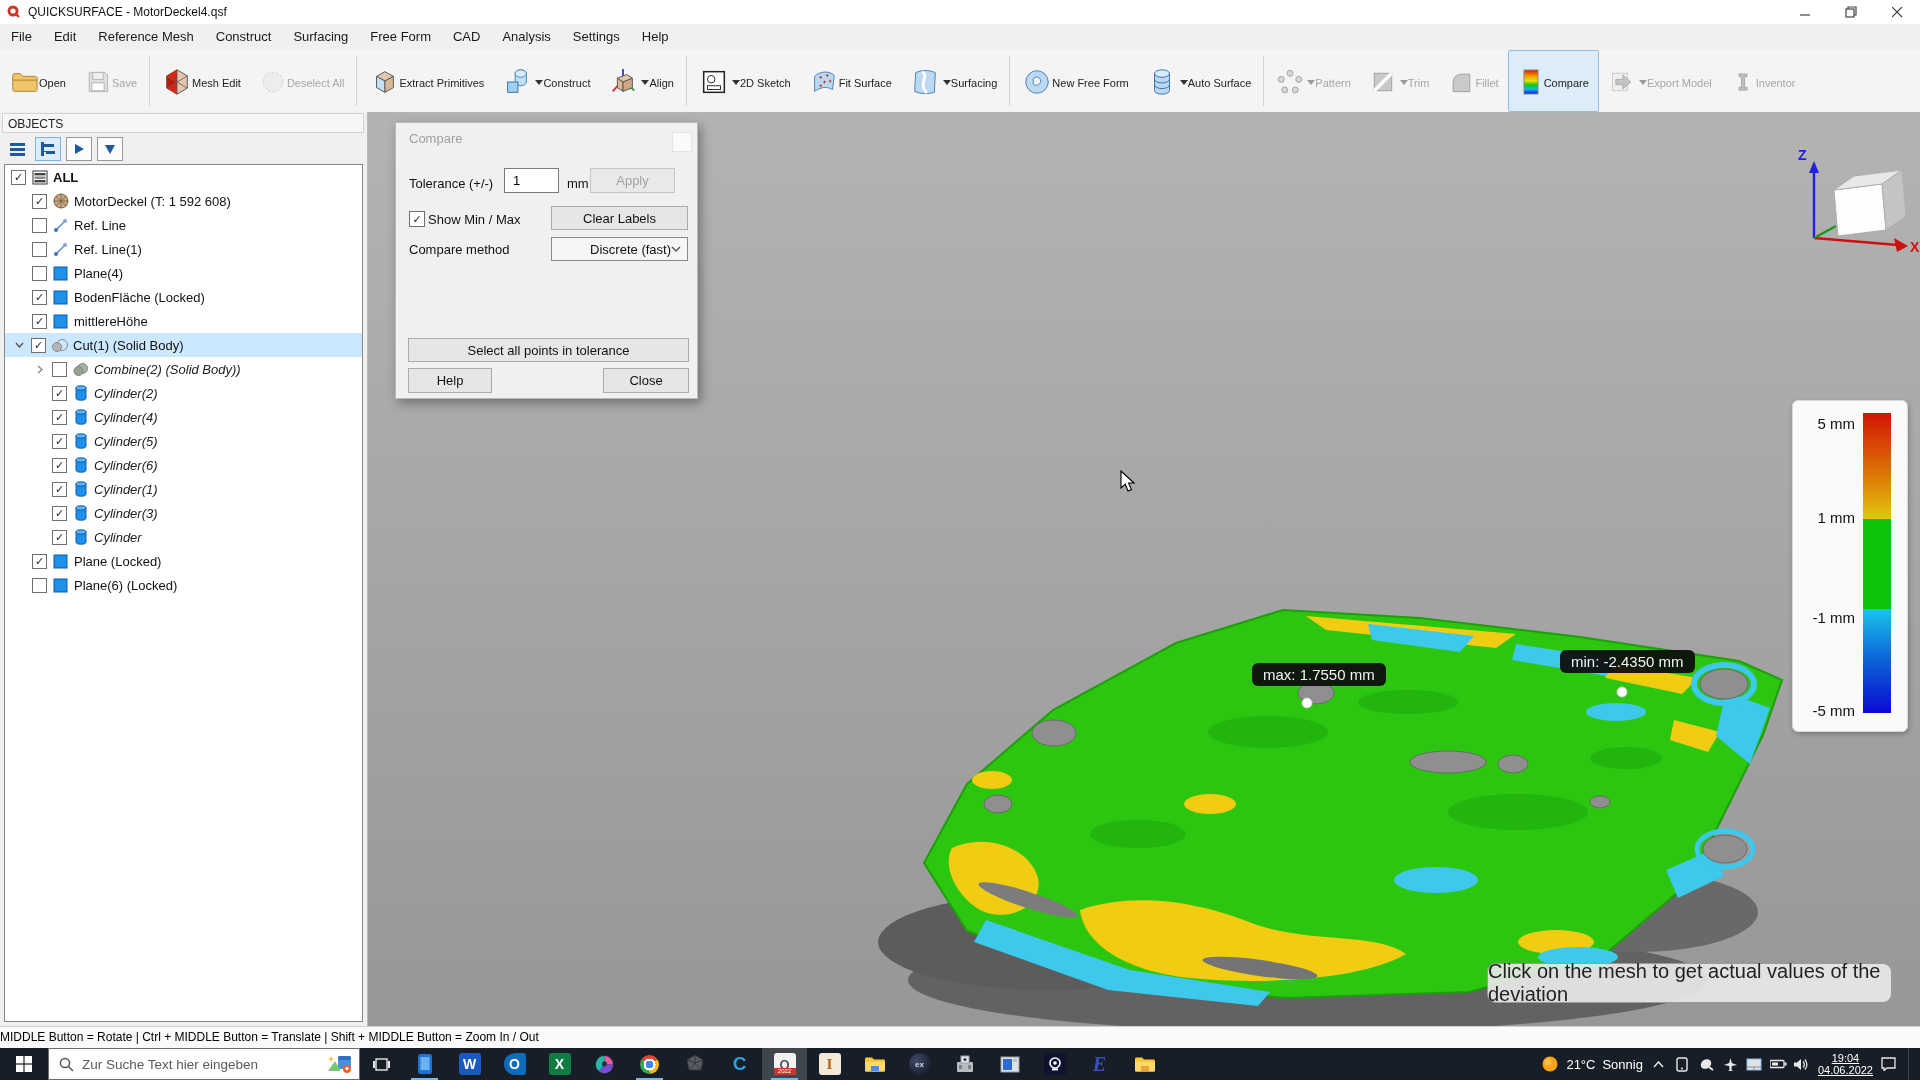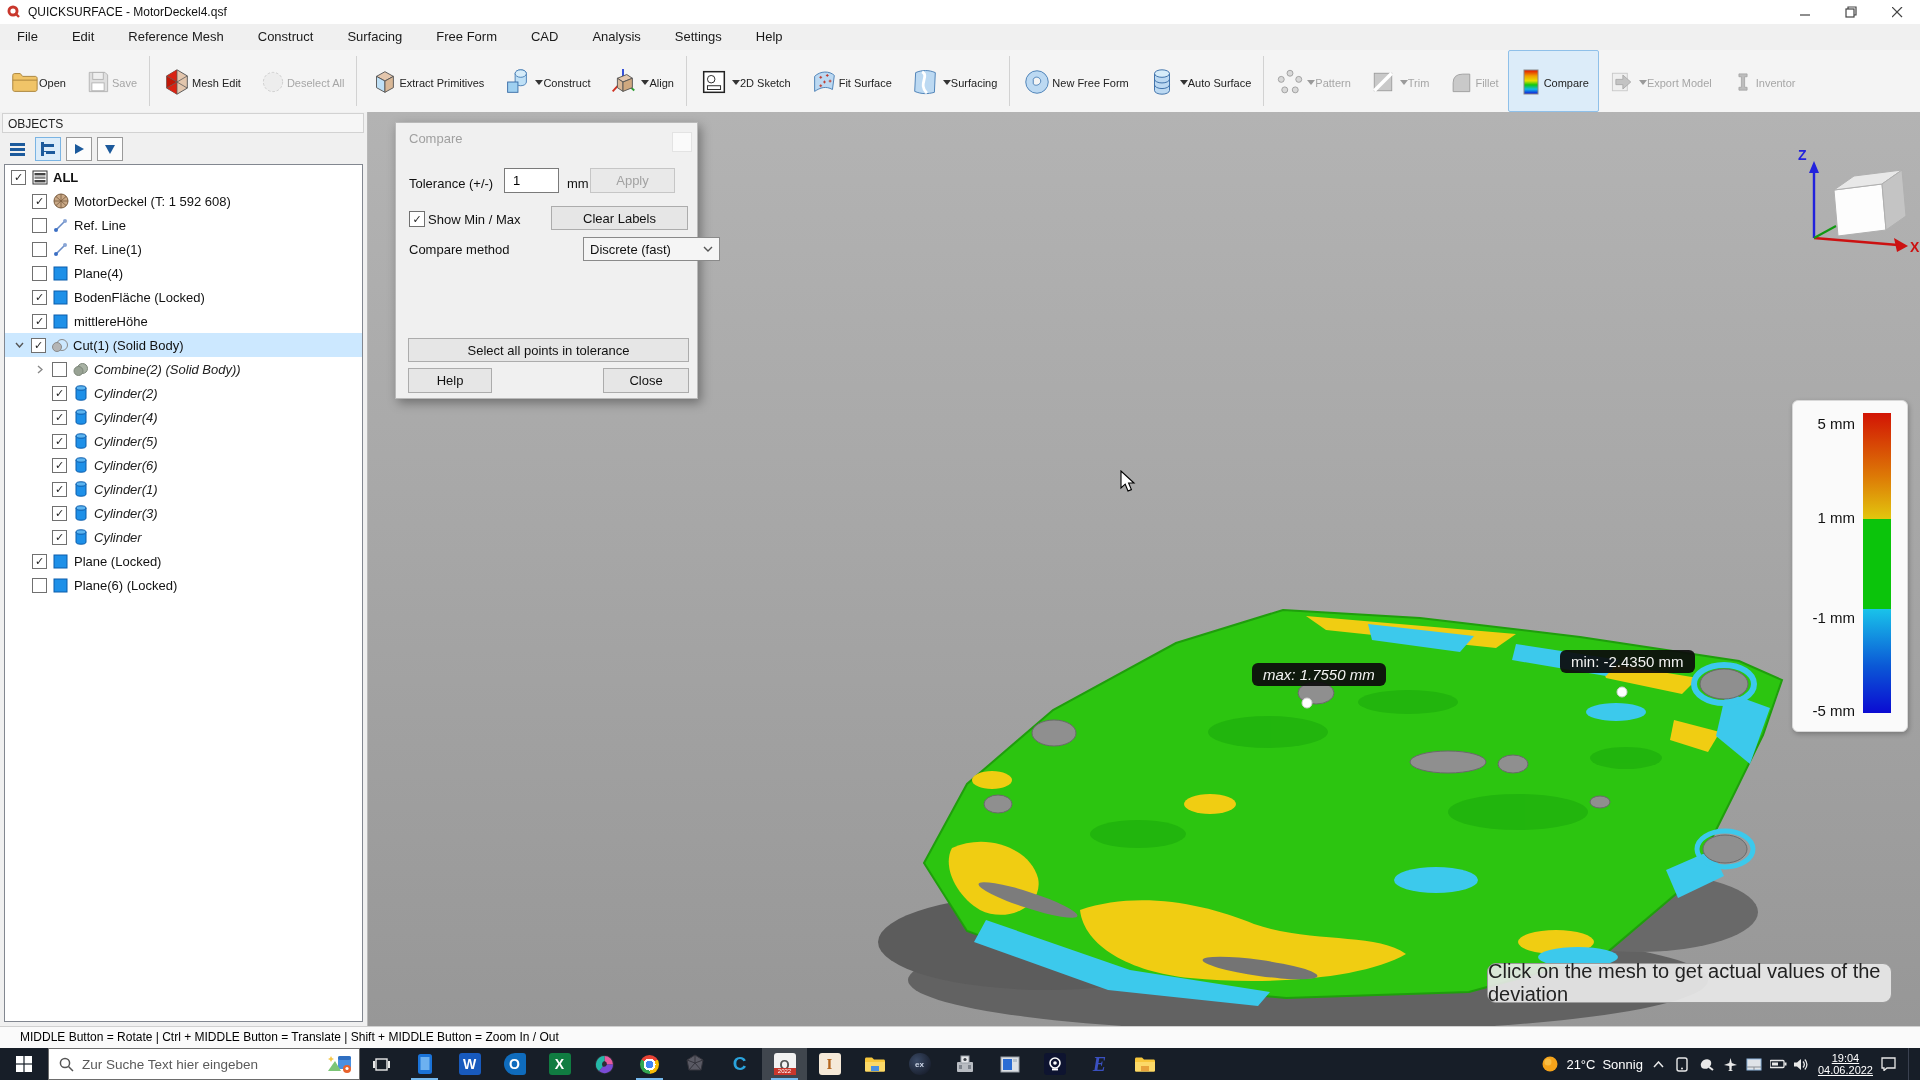--- a/index.html
+++ b/index.html
@@ -7,21 +7,21 @@
   .abs{position:absolute;}
   
   #titlebar{left:0;top:0;width:1920px;height:24px;background:#ffffff;display:flex;align-items:center;border-bottom:1px solid #e6e6e6;}
   #titlebar .logo{width:16px;height:16px;margin:0 6px 0 6px;}
   #titlebar .ttl{font-size:12px;color:#111;}
   #titlebar .spacer{flex:1;}
   .winbtn{width:46px;height:24px;display:flex;align-items:center;justify-content:center;}
   .winbtn svg{stroke:#444;stroke-width:1.2;fill:none;}
   
   #menubar{left:0;top:24px;width:1920px;height:26px;background:#f0f0f0;display:flex;align-items:center;}
-  .menu-item{padding:0 17px;font-size:13px;color:#1a1a1a;line-height:26px;}
+  .menu-item{padding:0 11px;font-size:13px;color:#1a1a1a;line-height:26px;}
   
   #toolbar{left:0;top:50px;width:1920px;height:62px;background:#f4f4f4;border-bottom:1px solid #d8d8d8;display:flex;align-items:stretch;}
   .tbtn{display:flex;align-items:center;justify-content:space-between;padding:4px 9px 2px 9px;min-width:44px;}
   .tbtn .irow{height:34px;display:flex;align-items:center;gap:3px;}
   .tbtn .lbl{font-size:11px;color:#222;white-space:nowrap;margin-top:1px;}
   .tbtn.disabled .lbl{color:#a6a6a6;}
   .tbtn.active{background:#dcecf9;border:1px solid #8fc0e9;border-radius:2px;}
   .tsep{width:1px;background:#d2d2d2;margin:6px 3px;}
   .caret{width:8px;height:5px;}
   
@@ -55,24 +55,24 @@
   .seg{width:28px;}
   .legtick{position:absolute;right:52px;width:54px;text-align:right;font-size:15px;color:#111;}
   
   #dialog{left:395px;top:122px;width:303px;height:277px;background:#f0f0f0;border:1px solid #b9b9b9;box-shadow:3px 4px 10px rgba(0,0,0,.35);box-sizing:border-box;}
   #dlg-title{left:13px;top:8px;font-size:13px;color:#a0a0a0;}
   #dlg-x{right:5px;top:9px;width:18px;height:18px;background:#fafafa;border:1px solid #e3e3e3;}
   .dlbl{font-size:13px;color:#111;}
   .btn{background:#e6e6e6;border:1px solid #acacac;font-size:13px;color:#111;display:flex;align-items:center;justify-content:center;box-sizing:border-box;}
   .btn.disabled{background:#e9e9e9;border-color:#c6c6c6;color:#a2a2a2;}
   #dlg-input{left:108px;top:45px;width:55px;height:25px;border:1px solid #7a7a7a;background:#fff;font-size:13px;padding:0 0 0 8px;box-sizing:border-box;font-family:"Liberation Sans",sans-serif;}
-  #dlg-combo{left:155px;top:114px;width:137px;height:24px;background:#f5f5f5;border:1px solid #8a8a8a;display:flex;align-items:center;justify-content:space-between;padding:0 6px;box-sizing:border-box;font-size:13px;color:#111;margin-left:32px;}
+  #dlg-combo{left:155px;top:114px;width:137px;height:24px;background:#f5f5f5;border:1px solid #8a8a8a;display:flex;align-items:center;justify-content:flex-end;padding:0 6px;box-sizing:border-box;font-size:13px;color:#111;}
   .note{font-size:11px;color:#1d1d1d;line-height:13px;white-space:nowrap;}
   
-  #statusbar{left:0;top:1026px;width:1920px;height:22px;background:#fafafa;border-top:1px solid #d0d0d0;font-size:12px;color:#000;line-height:21px;padding-left:20px;box-sizing:border-box;}
+  #statusbar{left:0;top:1026px;width:1920px;height:22px;background:#fafafa;border-top:1px solid #d0d0d0;font-size:12px;color:#000;line-height:21px;padding-left:0;box-sizing:border-box;}
   
   #taskbar{left:0;top:1048px;width:1920px;height:32px;background:#171e28;display:flex;align-items:center;}
   #startbtn{width:48px;height:32px;display:flex;align-items:center;justify-content:center;}
   #searchbox{width:312px;height:32px;background:#ffffff;border:1px solid #6d6d6d;box-sizing:border-box;display:flex;align-items:center;gap:8px;padding:0 6px 0 10px;}
   #searchbox .stext{font-size:13.5px;color:#5a5a5a;flex:1;white-space:nowrap;}
   #taskview{width:42px;height:32px;display:flex;align-items:center;justify-content:center;}
   .tb-app{width:45px;height:32px;display:flex;align-items:center;justify-content:center;position:relative;flex:none;}
   .tb-app.open::after{content:"";position:absolute;left:9px;right:9px;bottom:0;height:2px;background:#76b9ed;}
   .tb-app.active{background:rgba(255,255,255,.18);}
   .tile{width:22px;height:22px;border-radius:3px;display:flex;align-items:center;justify-content:center;font-weight:bold;}
@@ -637,21 +637,21 @@
     <line x1="24" y1="98" x2="108" y2="105" stroke="#cc1111" stroke-width="2.4"></line>
     <polygon points="104,98 107,112 118,106" fill="#cc1111"></polygon>
     <line x1="24" y1="98" x2="46" y2="86" stroke="#119911" stroke-width="2"></line>
     <polygon points="44,50 92,44 96,90 48,96" fill="#fdfdfd" stroke="#b0b0b0"></polygon>
     <polygon points="44,50 64,36 112,30 92,44" fill="#e8e8e8" stroke="#b0b0b0"></polygon>
     <polygon points="92,44 112,30 116,76 96,90" fill="#c4c4c4" stroke="#b0b0b0"></polygon>
     <text x="8" y="20" font-size="14" font-weight="bold" fill="#2222dd">Z</text>
     <text x="120" y="112" font-size="14" font-weight="bold" fill="#cc1111">X</text>
   </svg>
 
-  <div class="devlabel abs" style="left:884px;top:551px;font-style:italic;">max: 1.7550 mm</div>
+  <div class="devlabel abs" style="left:884px;top:551px;">max: 1.7550 mm</div>
   <div class="devlabel abs" style="left:1192px;top:538px;">min: -2.4350 mm</div>
 
   <div id="legend" class="abs">
     <div id="legbar" class="abs">
       <div class="seg" style="height:106px;background:linear-gradient(180deg,#d21404 0%,#dd7a06 60%,#e2c60e 100%);"></div>
       <div class="seg" style="height:90px;background:#0bc40b;"></div>
       <div class="seg" style="height:104px;background:linear-gradient(180deg,#19c3ea 0%,#0b58d6 55%,#0b0bd2 100%);"></div>
     </div>
     <span class="legtick" style="top:14px;">5 mm</span>
     <span class="legtick" style="top:108px;">1 mm</span>

